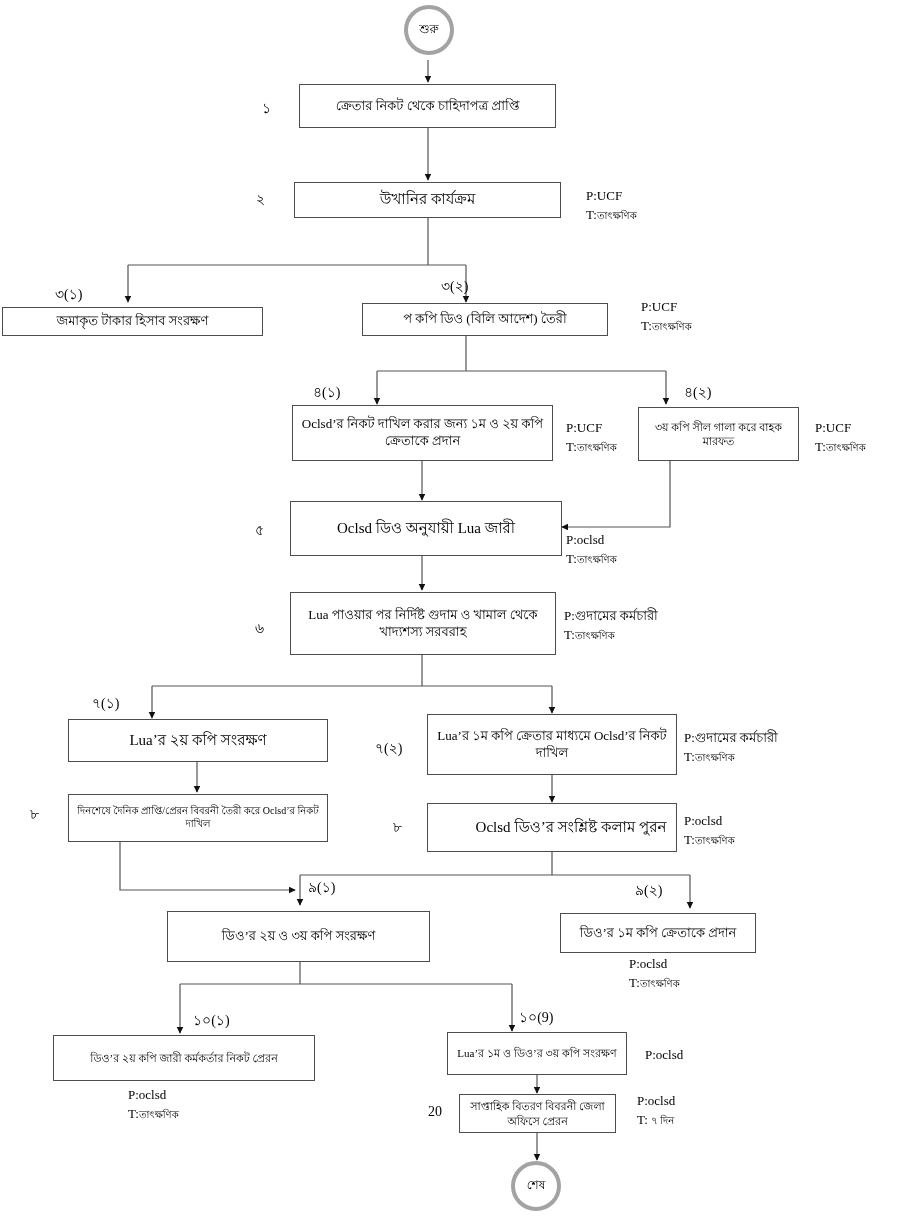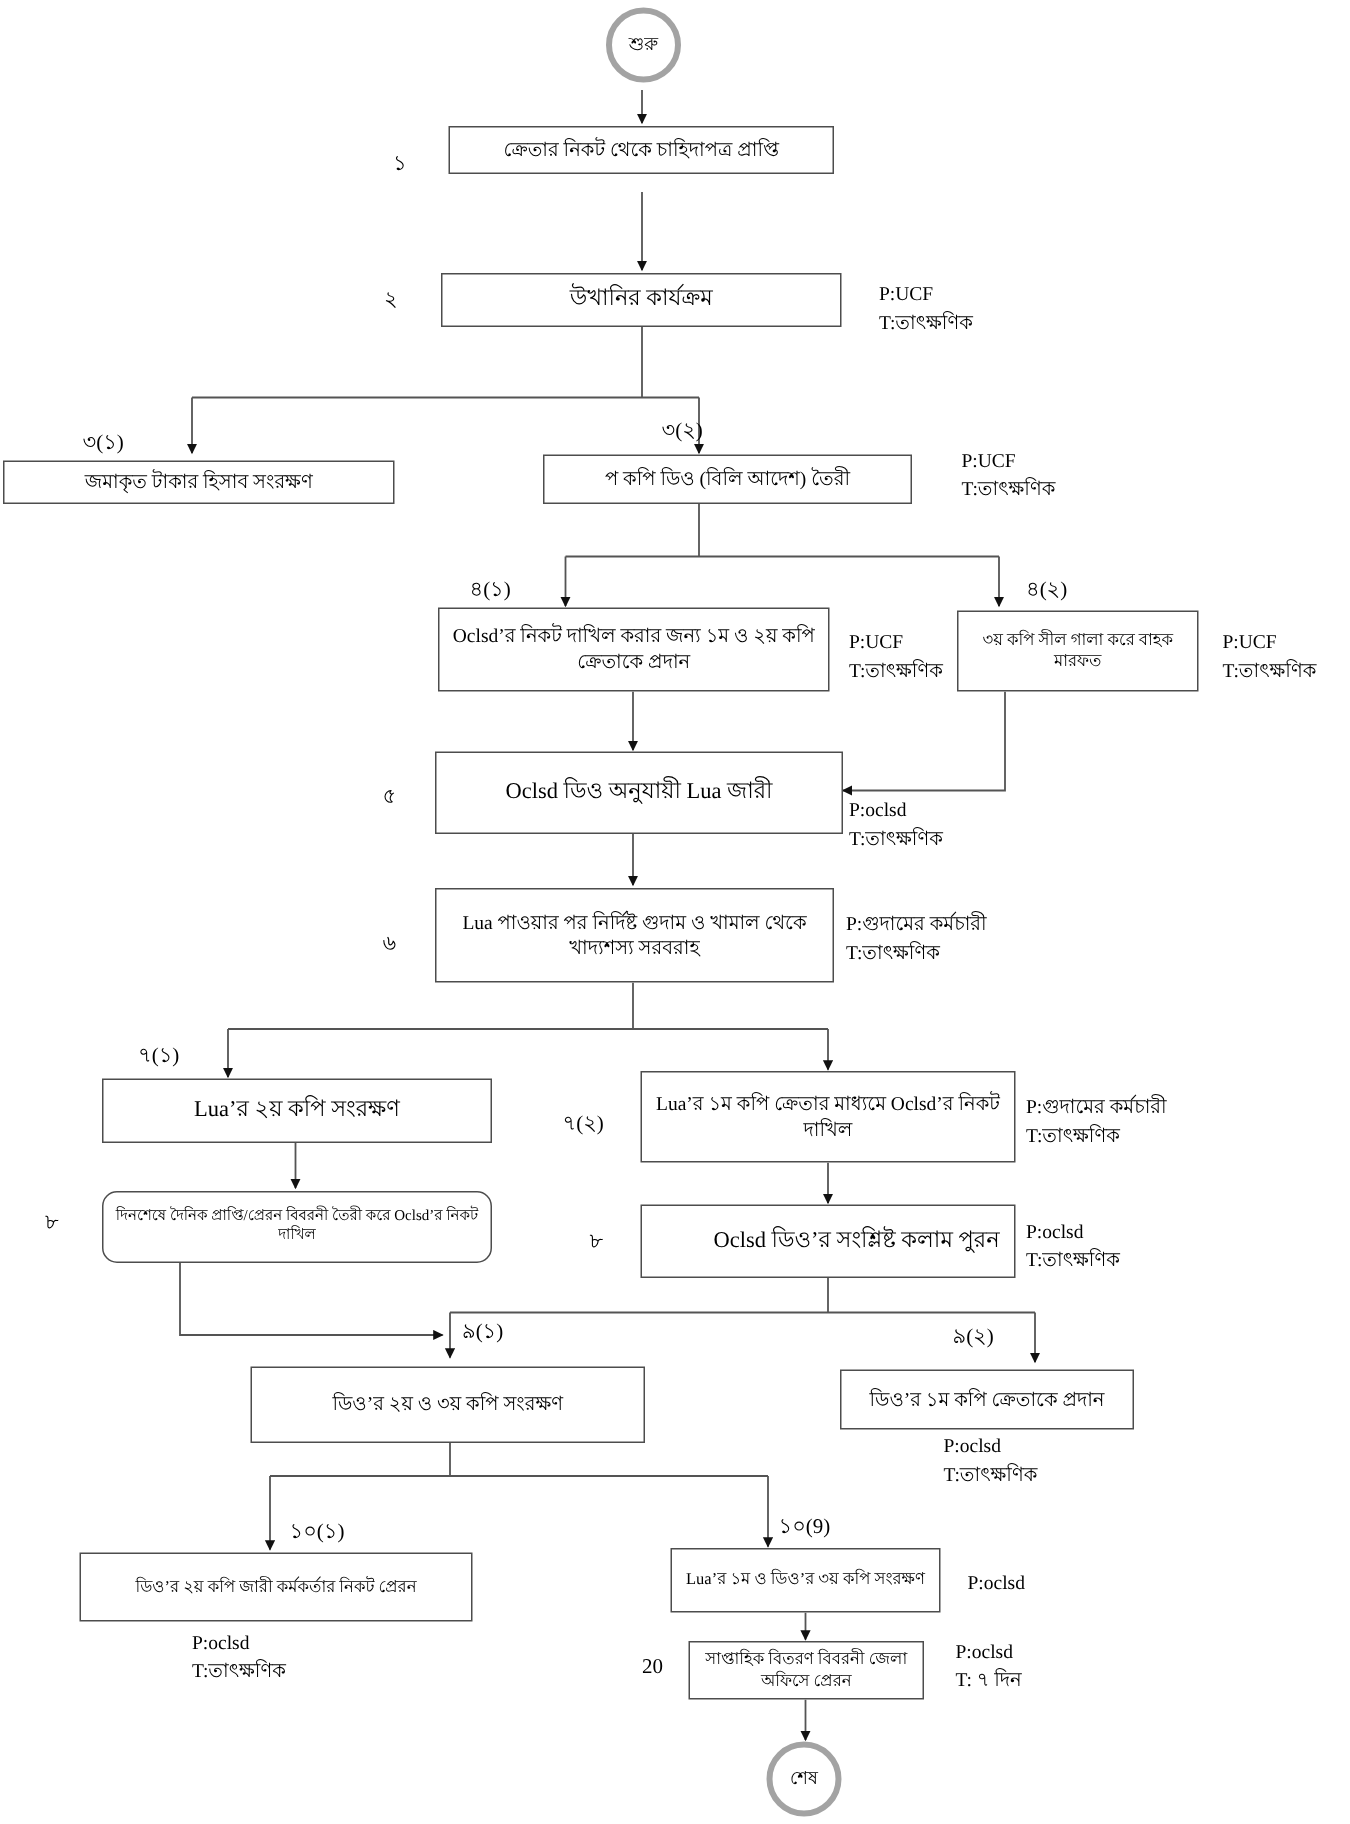--- a/index.html
+++ b/index.html
@@ -54,21 +54,21 @@
     position: absolute;
     font-size: 14px;
     white-space: nowrap;
   }
   .annot {
     position: absolute;
     font-size: 13px;
     white-space: nowrap;
     line-height: 1.45;
   }
-  .annot .bn { font-size: 13px; }
+  .annot .bn { font-size: 10px; }
   svg.arrows {
     position: absolute;
     left: 0; top: 0;
     width: 900px; height: 1216px;
     pointer-events: none;
   }
 </style>
 </head>
 <body>
 
@@ -130,21 +130,21 @@
   </svg>
 
   <div class="terminal" style="left:404px; top:5px; width:50px; height:50px;">
     <span>শুরু</span>
   </div>
 
   <div class="terminal" style="left:511px; top:1161px; width:50px; height:50px;">
     <span>শেষ</span>
   </div>
 
-  <div class="node" style="left:299px; top:84px; width:257px; height:32px;">
+  <div class="node" style="left:299px; top:84px; width:257px; height:44px;">
     <span>ক্রেতার নিকট থেকে চাহিদাপত্র প্রাপ্তি</span>
   </div>
 
   <div class="node big" style="left:294px; top:182px; width:267px; height:36px;">
     <span>উখানির কার্যক্রম</span>
   </div>
 
   <div class="node" style="left:2px; top:307px; width:261px; height:29px;">
     <span>জমাকৃত টাকার হিসাব সংরক্ষণ</span>
   </div>
@@ -170,21 +170,21 @@
   </div>
 
   <div class="node big" style="left:68px; top:719px; width:260px; height:43px;">
     <span>Lua’র ২য় কপি সংরক্ষণ</span>
   </div>
 
   <div class="node" style="left:427px; top:714px; width:250px; height:61px;">
     <span>Lua’র ১ম কপি ক্রেতার মাধ্যমে Oclsd’র নিকট দাখিল</span>
   </div>
 
-  <div class="node tiny" style="left:68px; top:794px; width:260px; height:48px;border-radius:10px;">
+  <div class="node tiny" style="left:68px; top:794px; width:260px; height:48px;">
     <span>দিনশেষে দৈনিক প্রাপ্তি/প্রেরন বিবরনী তৈরী করে Oclsd’র নিকট দাখিল</span>
   </div>
 
   <div class="node big" style="left:427px; top:803px; width:250px; height:49px;padding-left:44px;">
     <span>Oclsd ডিও’র সংশ্লিষ্ট কলাম পুরন</span>
   </div>
 
   <div class="node" style="left:167px; top:911px; width:263px; height:51px;text-align:center;">
     <span>ডিও’র ২য় ও ৩য় কপি সংরক্ষণ</span>
   </div>

